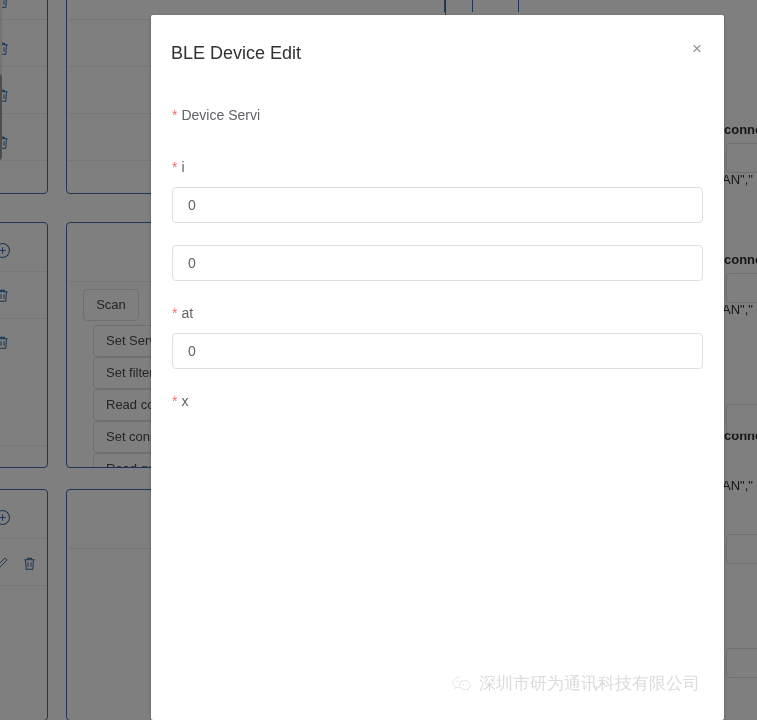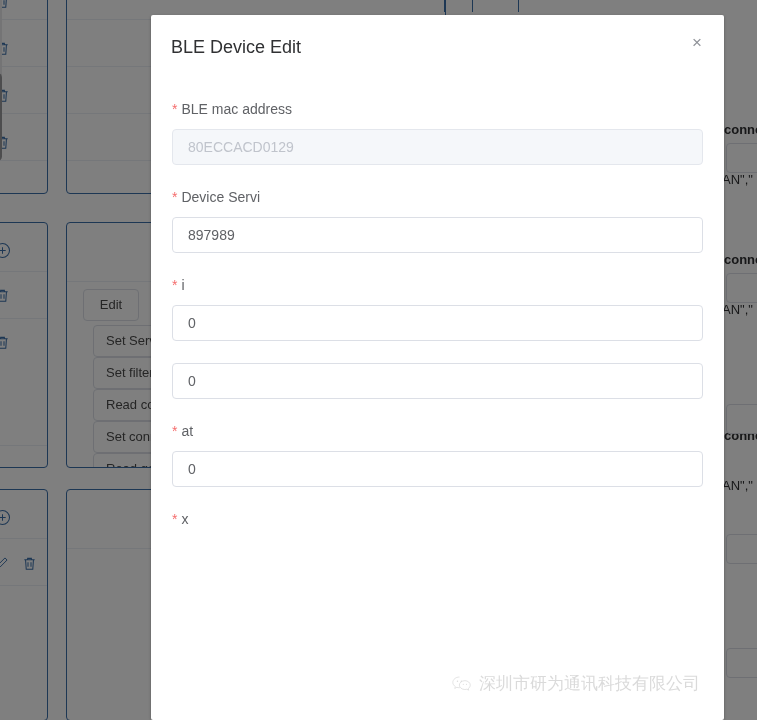--- a/index.html
+++ b/index.html
@@ -156,20 +156,21 @@
     box-shadow: 0 1px 3px rgba(0,0,0,0.3);
     overflow: hidden;
     box-sizing: border-box;
   }
 
   .modal-header {
     position: relative;
     height: 54px;
     padding: 20px 20px 0 20px;
     box-sizing: border-box;
+    margin-top: 6px;
   }
 
   .modal-title {
     font-size: 18px;
     color: #303133;
     line-height: 24px;
     font-weight: normal;
     margin: 0;
   }
 
@@ -348,21 +349,21 @@
 
       <div class="mac-cell" style="top:54px">DF18249</div>
       <div class="mac-cell" style="top:101px">CCF15CC</div>
       <div class="mac-cell" style="top:148px">E0B3414</div>
       <div class="mac-cell" style="top:195px">FBAA726</div>
     </div>
 
     <div class="panel panel-table-mid">
       <div class="row-line" style="top:58px"></div>
 
-      <div class="bg-btn" style="left:16px; top:66px; width:56px">Edit</div>
+      <div class="bg-btn" style="left:16px; top:66px; width:56px">Scan</div>
       <div class="bg-btn" style="left:84px; top:66px; width:56px"></div>
 
       <div class="bg-btn" style="left:26px; top:102px; width:150px; text-align:left">Set Servi</div>
       <div class="bg-btn" style="left:26px; top:134px; width:150px; text-align:left">Set filter</div>
       <div class="bg-btn" style="left:26px; top:166px; width:150px; text-align:left">Read con</div>
       <div class="bg-btn" style="left:26px; top:198px; width:150px; text-align:left">Set conn</div>
       <div class="bg-btn" style="left:26px; top:230px; width:150px; text-align:left">Read gat</div>
     </div>
 
     <div class="panel panel-table-bot">
@@ -396,32 +397,25 @@
 
   <div class="modal" role="dialog">
 
     <div class="modal-header">
       <h2 class="modal-title">BLE Device Edit</h2>
       <button class="modal-close" type="button">×</button>
     </div>
 
     <div class="modal-body">
 
-      <div class="form-item">
-        <label class="form-label">
-          <span class="req-star">*</span><span>BLE mac address</span>
-        </label>
-        <input class="form-input" type="text" disabled="" placeholder="80ECCACD0129" style="">
-      </div>
 
       <div class="form-item">
         <label class="form-label">
           <span class="req-star">*</span><span>Device Servi</span>
         </label>
-        <input class="form-input" type="text" placeholder="" value="897989" style="">
       </div>
 
       <div class="form-item">
         <label class="form-label">
           <span class="req-star">*</span><span>i</span>
         </label>
         <input class="form-input" type="text" placeholder="" value="0" style="">
       </div>
 
       <div class="form-item">

